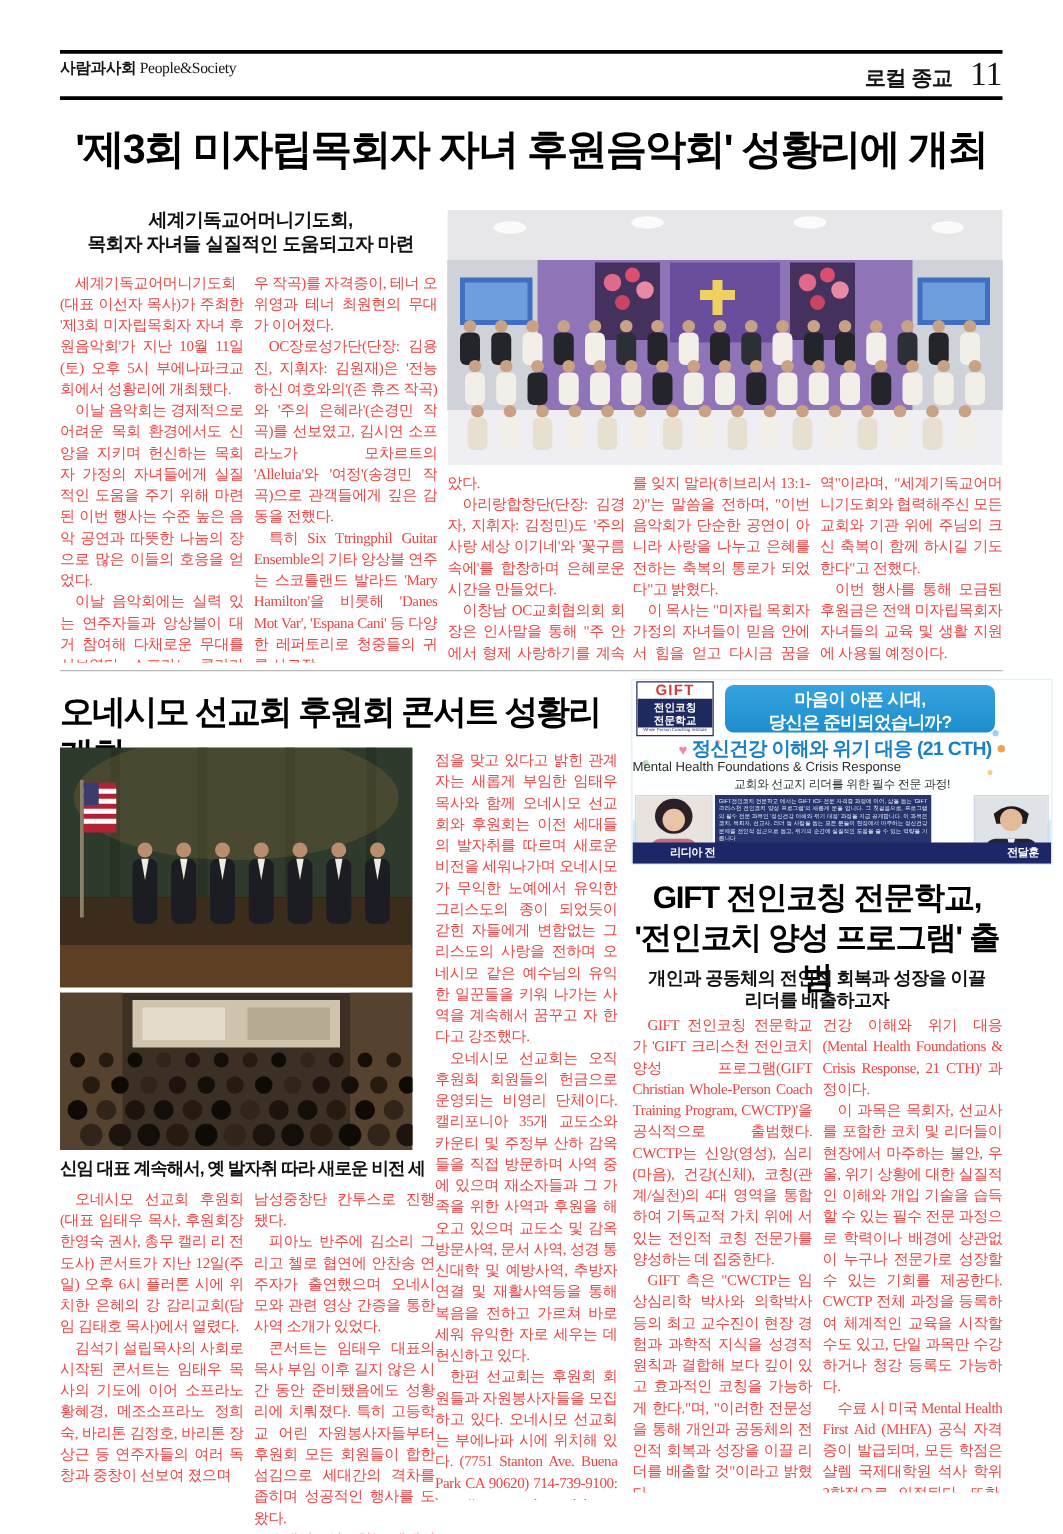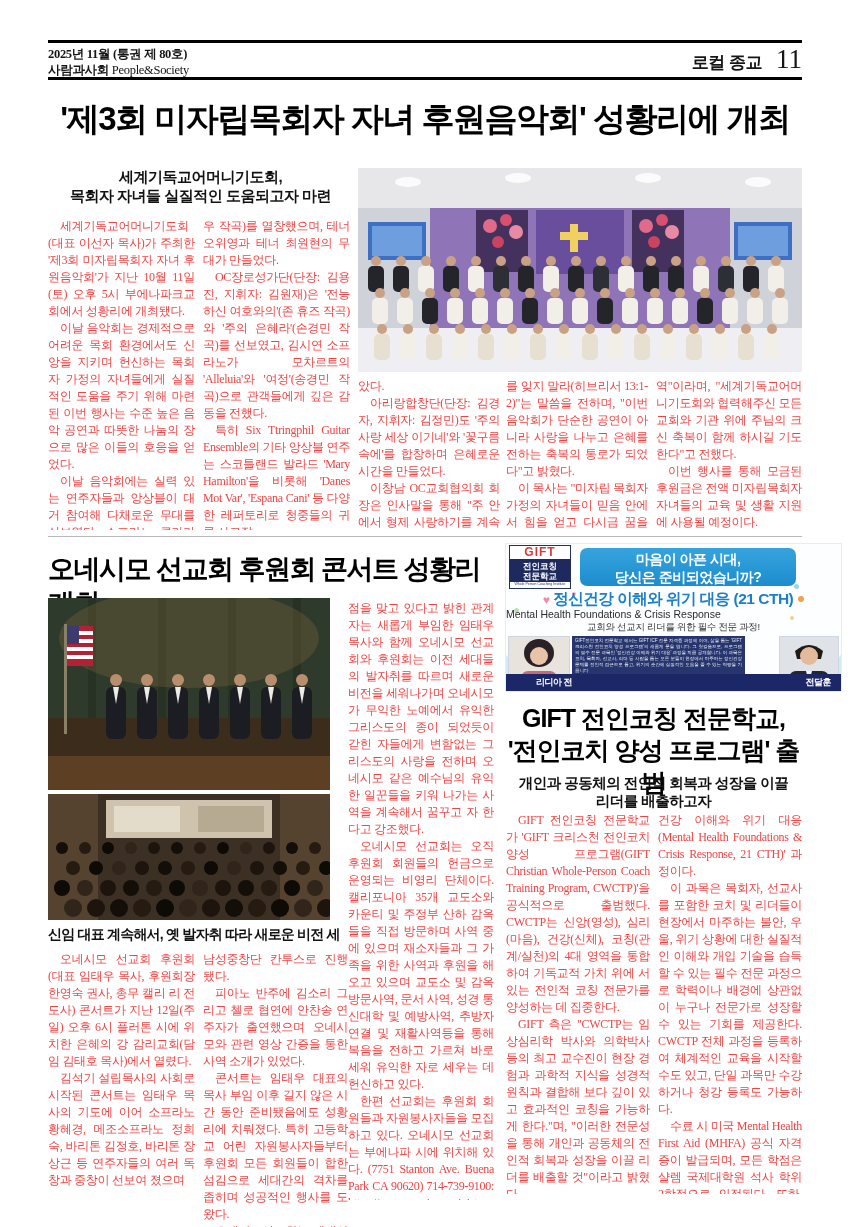--- a/index.html
+++ b/index.html
@@ -43,21 +43,20 @@
   .ad-photo{position:absolute;top:92px;width:60px;height:52px;overflow:hidden;border:1px solid #cdd6e2;}
   .confetti{position:absolute;border-radius:50%;}
 </style>
 </head>
 <body>
 
 <div class="page">
 
   <div class="abs rule" style="left:48px;top:40px;width:754px;height:3px;"></div>
   <div class="abs" style="left:48px;top:46px;width:400px;">
-    <div class="hdr-small">2025년 11월 (통권 제 80호)</div>
     <div class="hdr-small"><span>사람과사회</span> <span class="hdr-en">People&amp;Society</span></div>
   </div>
   <div class="abs" style="right:48px;top:44px;text-align:right;">
     <span class="sec-name">로컬 종교</span>
     <span class="pageno">11</span>
   </div>
   <div class="abs rule" style="left:48px;top:77px;width:754px;height:3px;"></div>
 
   <div class="abs headline" style="left:48px;top:98px;width:754px;font-size:33px;line-height:42px;text-align:center;">'제3회 미자립목회자 자녀 후원음악회' 성황리에 개최</div>
 
@@ -154,21 +153,21 @@
         </g>
     </svg>
   </div>
 
   <div class="abs col" style="left:48px;top:218px;width:147px;height:312px;">
       <p>세계기독교어머니기도회(대표 이선자 목사)가 주최한 '제3회 미자립목회자 자녀 후원음악회'가 지난 10월 11일(토) 오후 5시 부에나파크교회에서 성황리에 개최됐다.</p>
       <p>이날 음악회는 경제적으로 어려운 목회 환경에서도 신앙을 지키며 헌신하는 목회자 가정의 자녀들에게 실질적인 도움을 주기 위해 마련된 이번 행사는 수준 높은 음악 공연과 따뜻한 나눔의 장으로 많은 이들의 호응을 얻었다.</p>
       <p>이날 음악회에는 실력 있는 연주자들과 앙상블이 대거 참여해 다채로운 무대를 선보였다. 소프라노 클라라 신이 'Holy City'(S. Adams 작곡)와 '축복하노라'(신상</p>
     </div>
   <div class="abs col" style="left:203px;top:218px;width:147px;height:312px;">
-      <p class="cont">우 작곡)를 열창했으며, 테너 오위영과 테너 최원현의 무대가 만들었다.</p>
+      <p class="cont">우 작곡)를 자격증이, 테너 오위영과 테너 최원현의 무대가 이어졌다.</p>
       <p>OC장로성가단(단장: 김용진, 지휘자: 김원재)은 '전능하신 여호와의'(존 휴즈 작곡)와 '주의 은혜라'(손경민 작곡)를 선보였고, 김시연 소프라노가 모차르트의 'Alleluia'와 '여정'(송경민 작곡)으로 관객들에게 깊은 감동을 전했다.</p>
       <p>특히 Six Ttringphil Guitar Ensemble의 기타 앙상블 연주는 스코틀랜드 발라드 'Mary Hamilton'을 비롯해 'Danes Mot Var', 'Espana Cani' 등 다양한 레퍼토리로 청중들의 귀를 사로잡</p>
     </div>
   <div class="abs col" style="left:358px;top:378px;width:142px;height:155px;">
       <p class="cont">았다.</p>
       <p>아리랑합창단(단장: 김경자, 지휘자: 김정민)도 '주의사랑 세상 이기네'와 '꽃구름 속에'를 합창하며 은혜로운 시간을 만들었다.</p>
       <p>이창남 OC교회협의회 회장은 인사말을 통해 "주 안에서 형제 사랑하기를 계속하고, 손 대접하기</p>
     </div>
   <div class="abs col" style="left:506px;top:378px;width:142px;height:155px;">
       <p class="cont">를 잊지 말라(히브리서 13:1-2)"는 말씀을 전하며, "이번 음악회가 단순한 공연이 아니라 사랑을 나누고 은혜를 전하는 축복의 통로가 되었다"고 밝혔다.</p>

